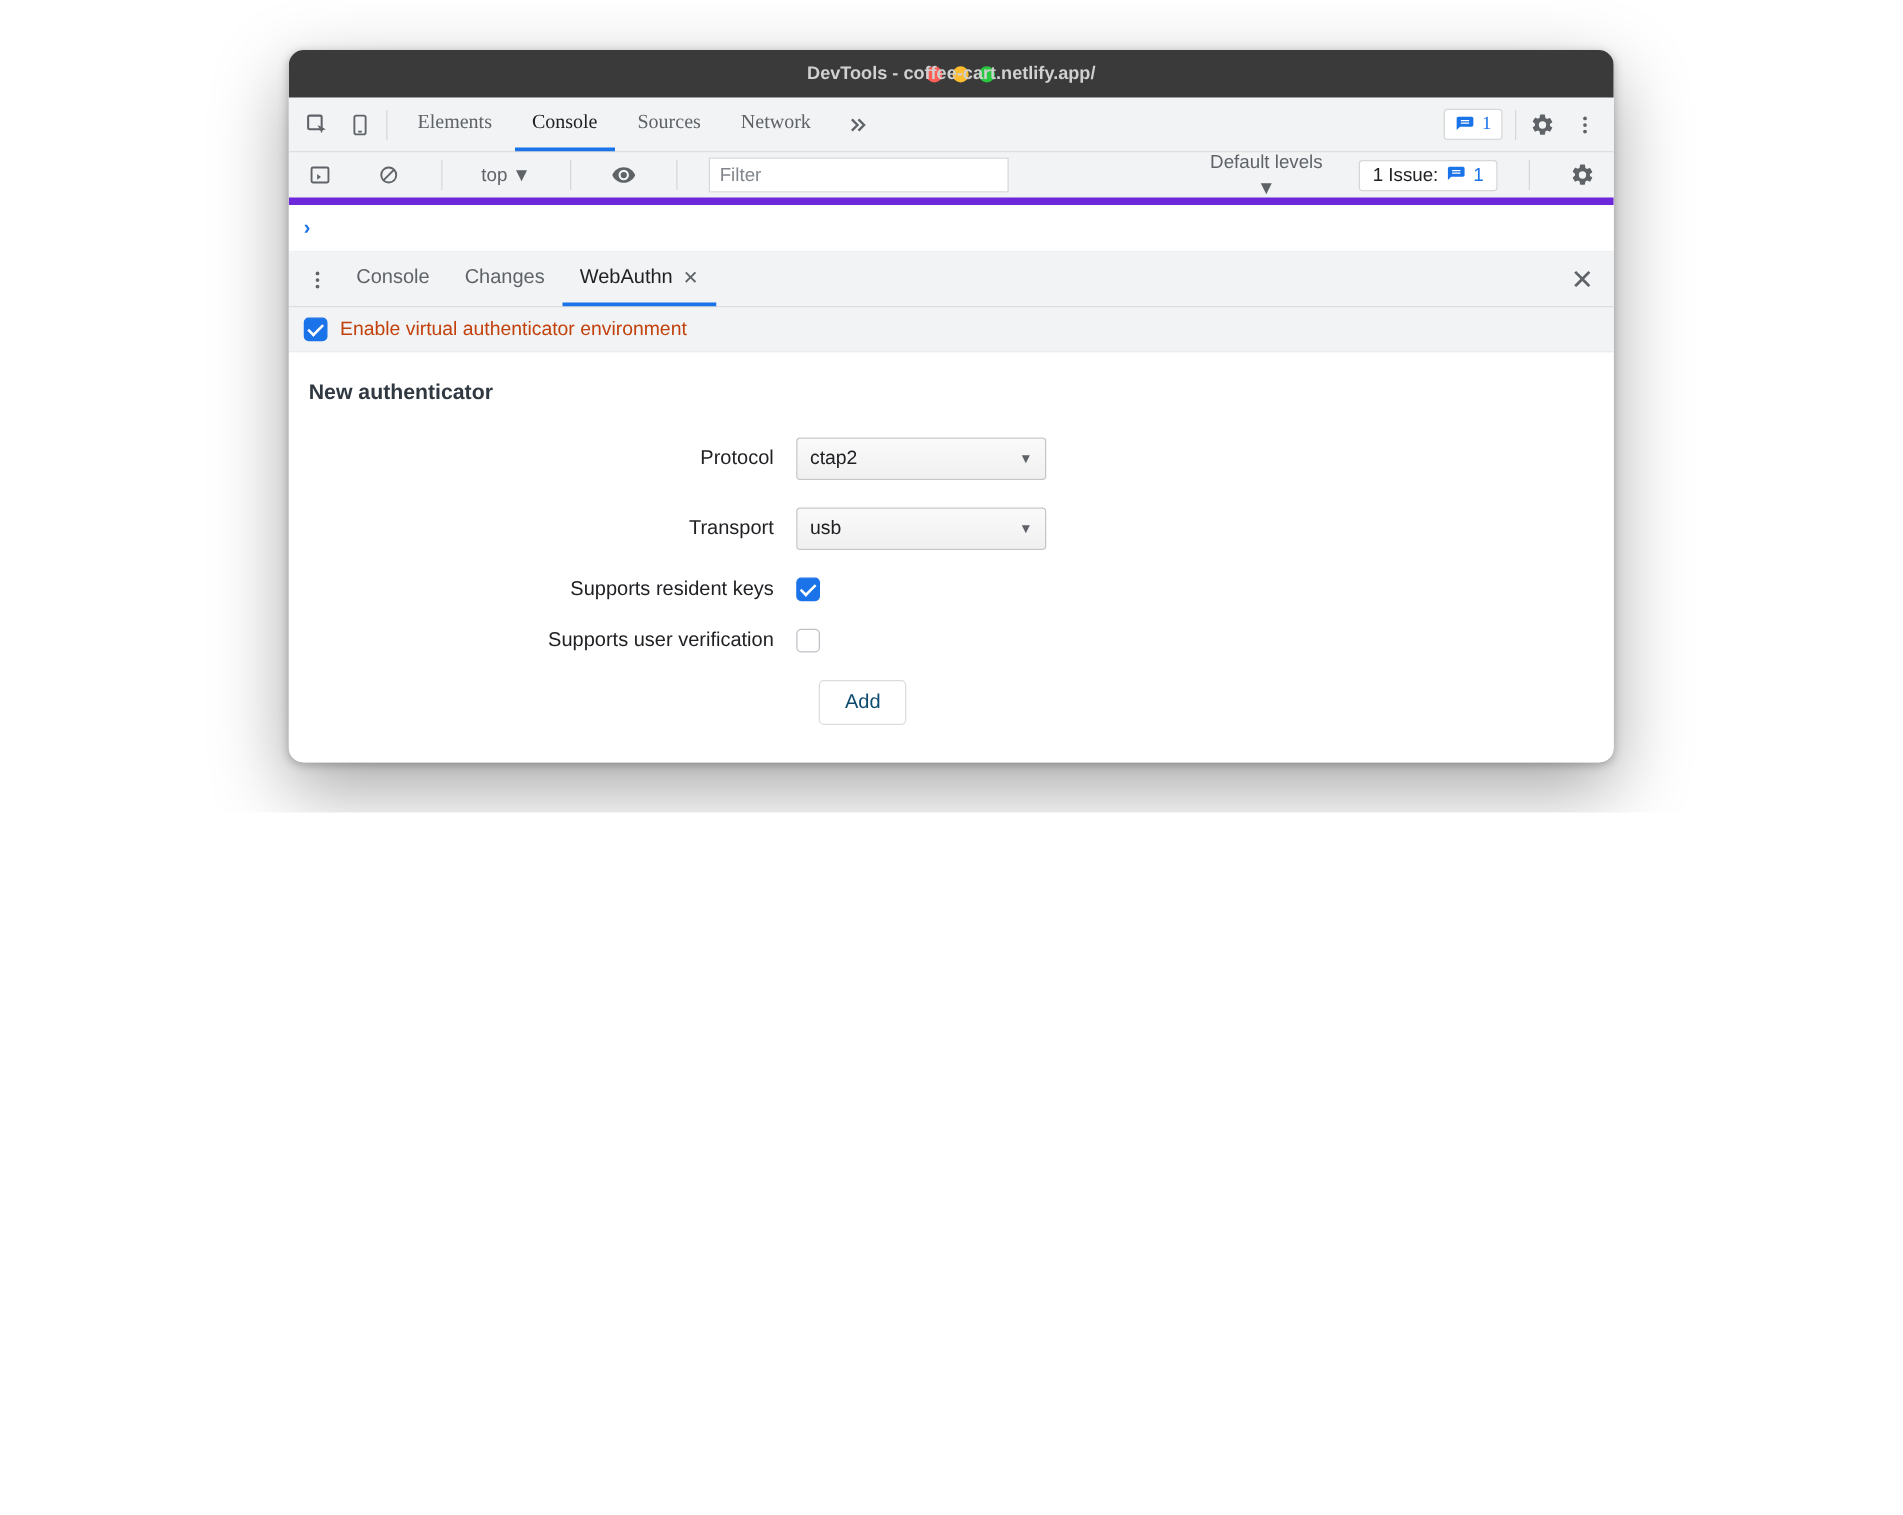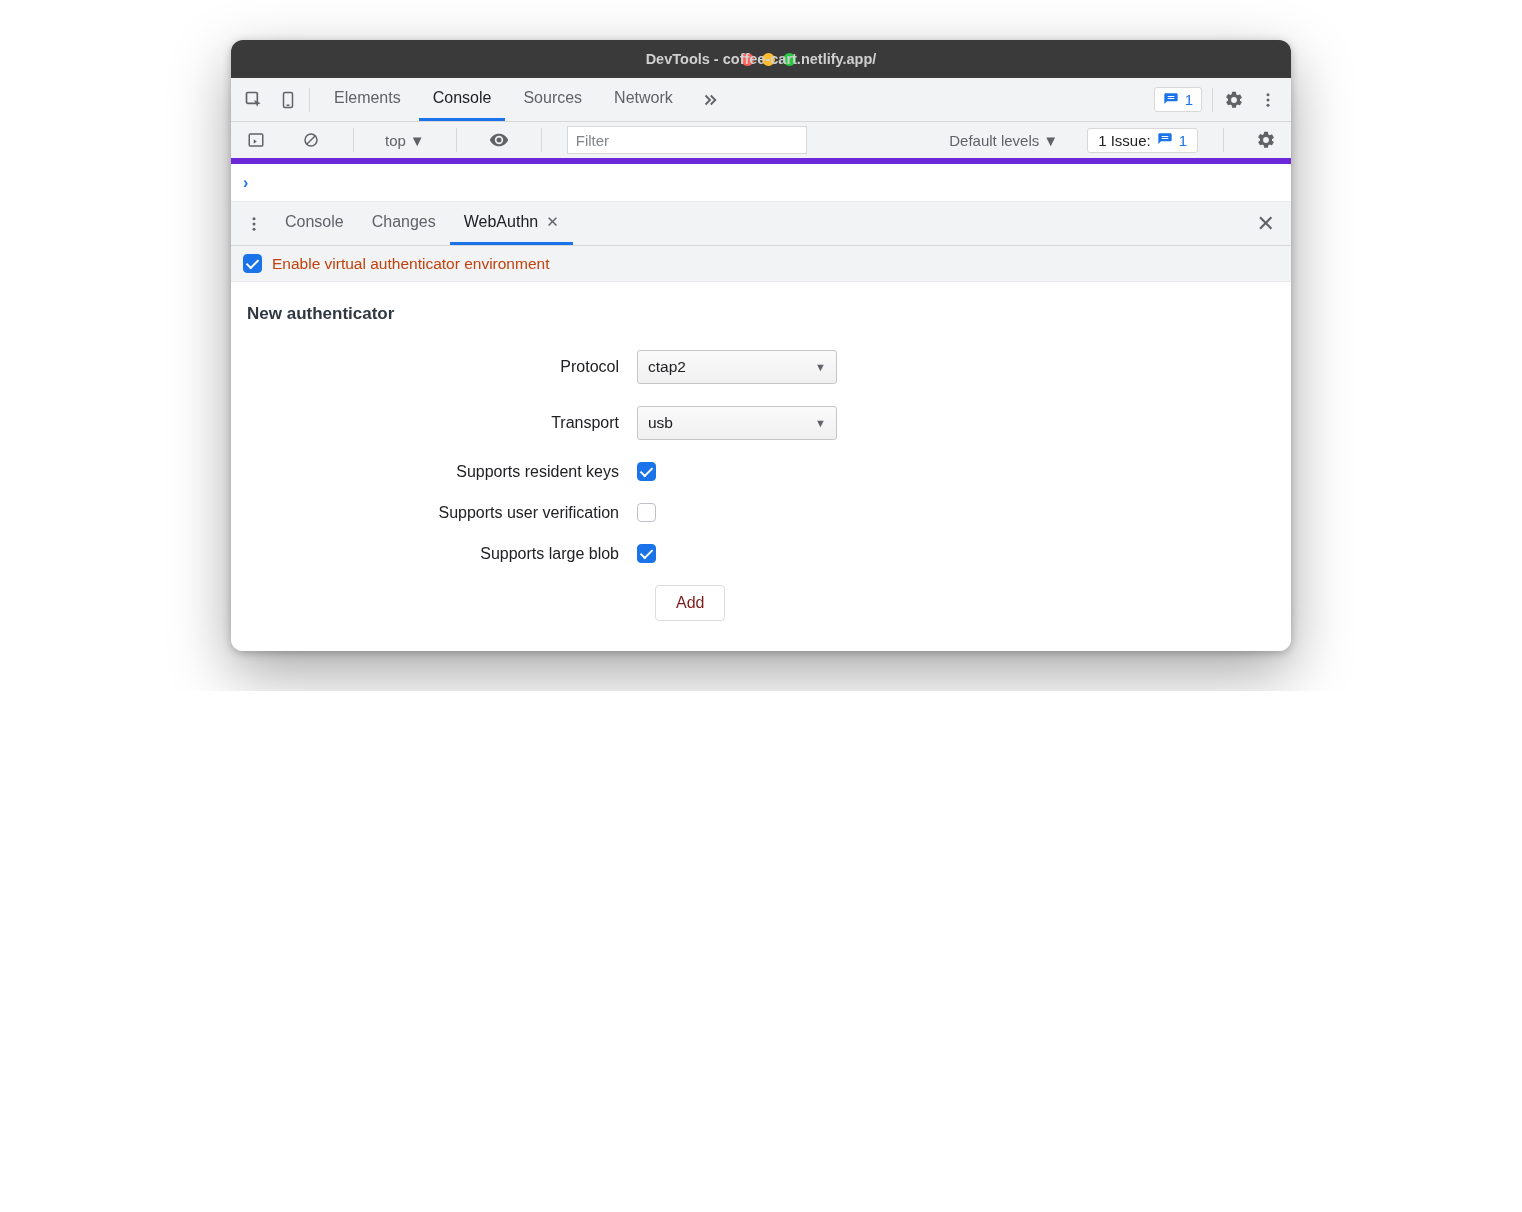--- a/index.html
+++ b/index.html
@@ -45,20 +45,21 @@
     font-weight: 600;
     pointer-events: none;
   }
   .main-tabbar {
     display: flex;
     align-items: center;
     height: 44px;
     border-bottom: 1px solid #d7d7d7;
     background: #f1f3f4;
     padding: 0 6px;
+    font-family: Liberation Serif, serif;
   }
   .icon-btn {
     width: 34px; height: 34px;
     display: flex;
     align-items: center;
     justify-content: center;
     color: #5f6368;
     border-radius: 4px;
   }
   .divider-v {
@@ -135,20 +136,21 @@
     color: #5f6368;
   }
   .filter-input::placeholder { color: #80868b; }
   .levels {
     display: flex;
     align-items: center;
     gap: 4px;
     color: #5f6368;
     font-size: 15px;
     padding: 0 8px;
+    flex-direction: column;
   }
   .issue-pill {
     display: flex;
     align-items: center;
     gap: 6px;
     border: 1px solid #d7d7d7;
     background: #fff;
     padding: 3px 10px;
     border-radius: 3px;
     font-size: 15px;
@@ -269,21 +271,21 @@
     color: #5f6368;
   }
   .form-row .chk-col {
     display: flex;
     align-items: center;
   }
   .add-btn {
     margin-left: 408px;
     border: 1px solid #dadce0;
     background: #fff;
-    color: #7f1d1d;
+    color: #0c4a6e;
     font-size: 16px;
     padding: 8px 20px;
     border-radius: 4px;
     cursor: pointer;
     font-weight: 500;
   }
   .spacer-flex { flex: 1; }
 </style>
 </head>
 <body>
@@ -448,23 +450,17 @@
         </div>
     </div>
 
     <div class="form-row">
       <div class="lbl">Supports user verification</div>
       <div class="chk-col">
           <div class="checkbox"></div>
         </div>
     </div>
 
-    <div class="form-row">
-      <div class="lbl">Supports large blob</div>
-      <div class="chk-col">
-          <div class="checkbox checked"></div>
-        </div>
-    </div>
 
     <button class="add-btn">Add</button>
   </div>
 
 </div>
 
 </body></html>

